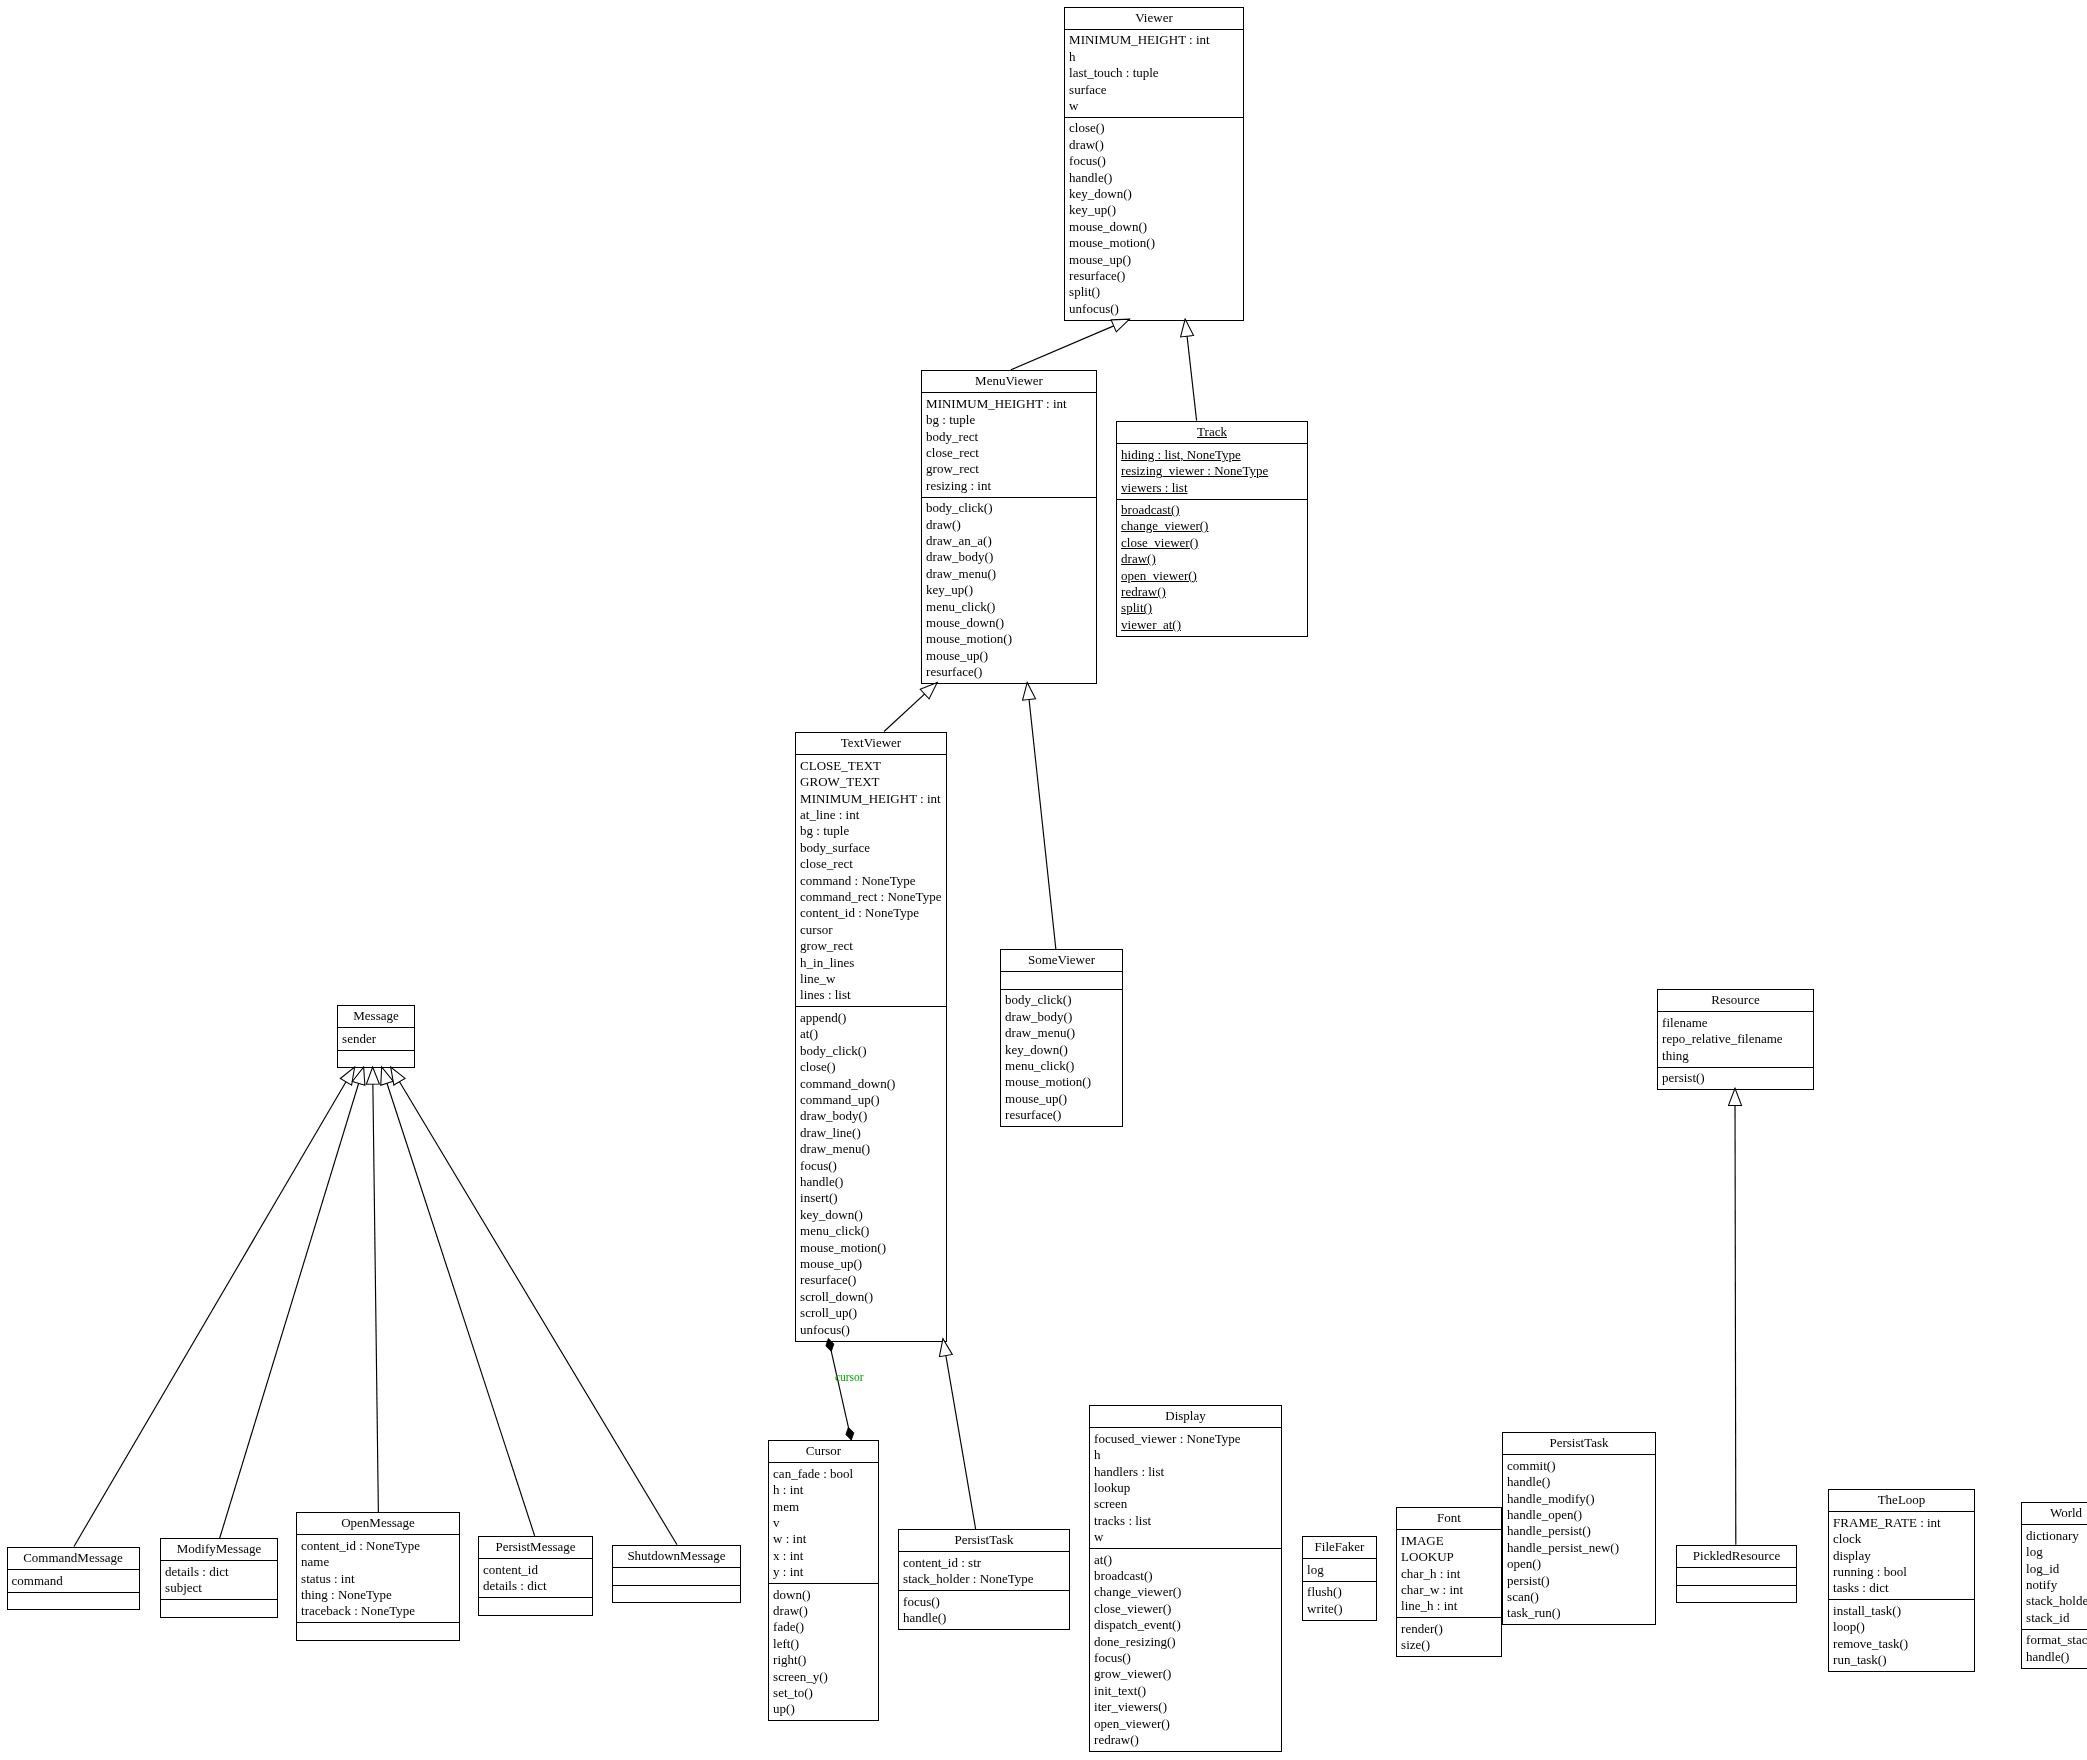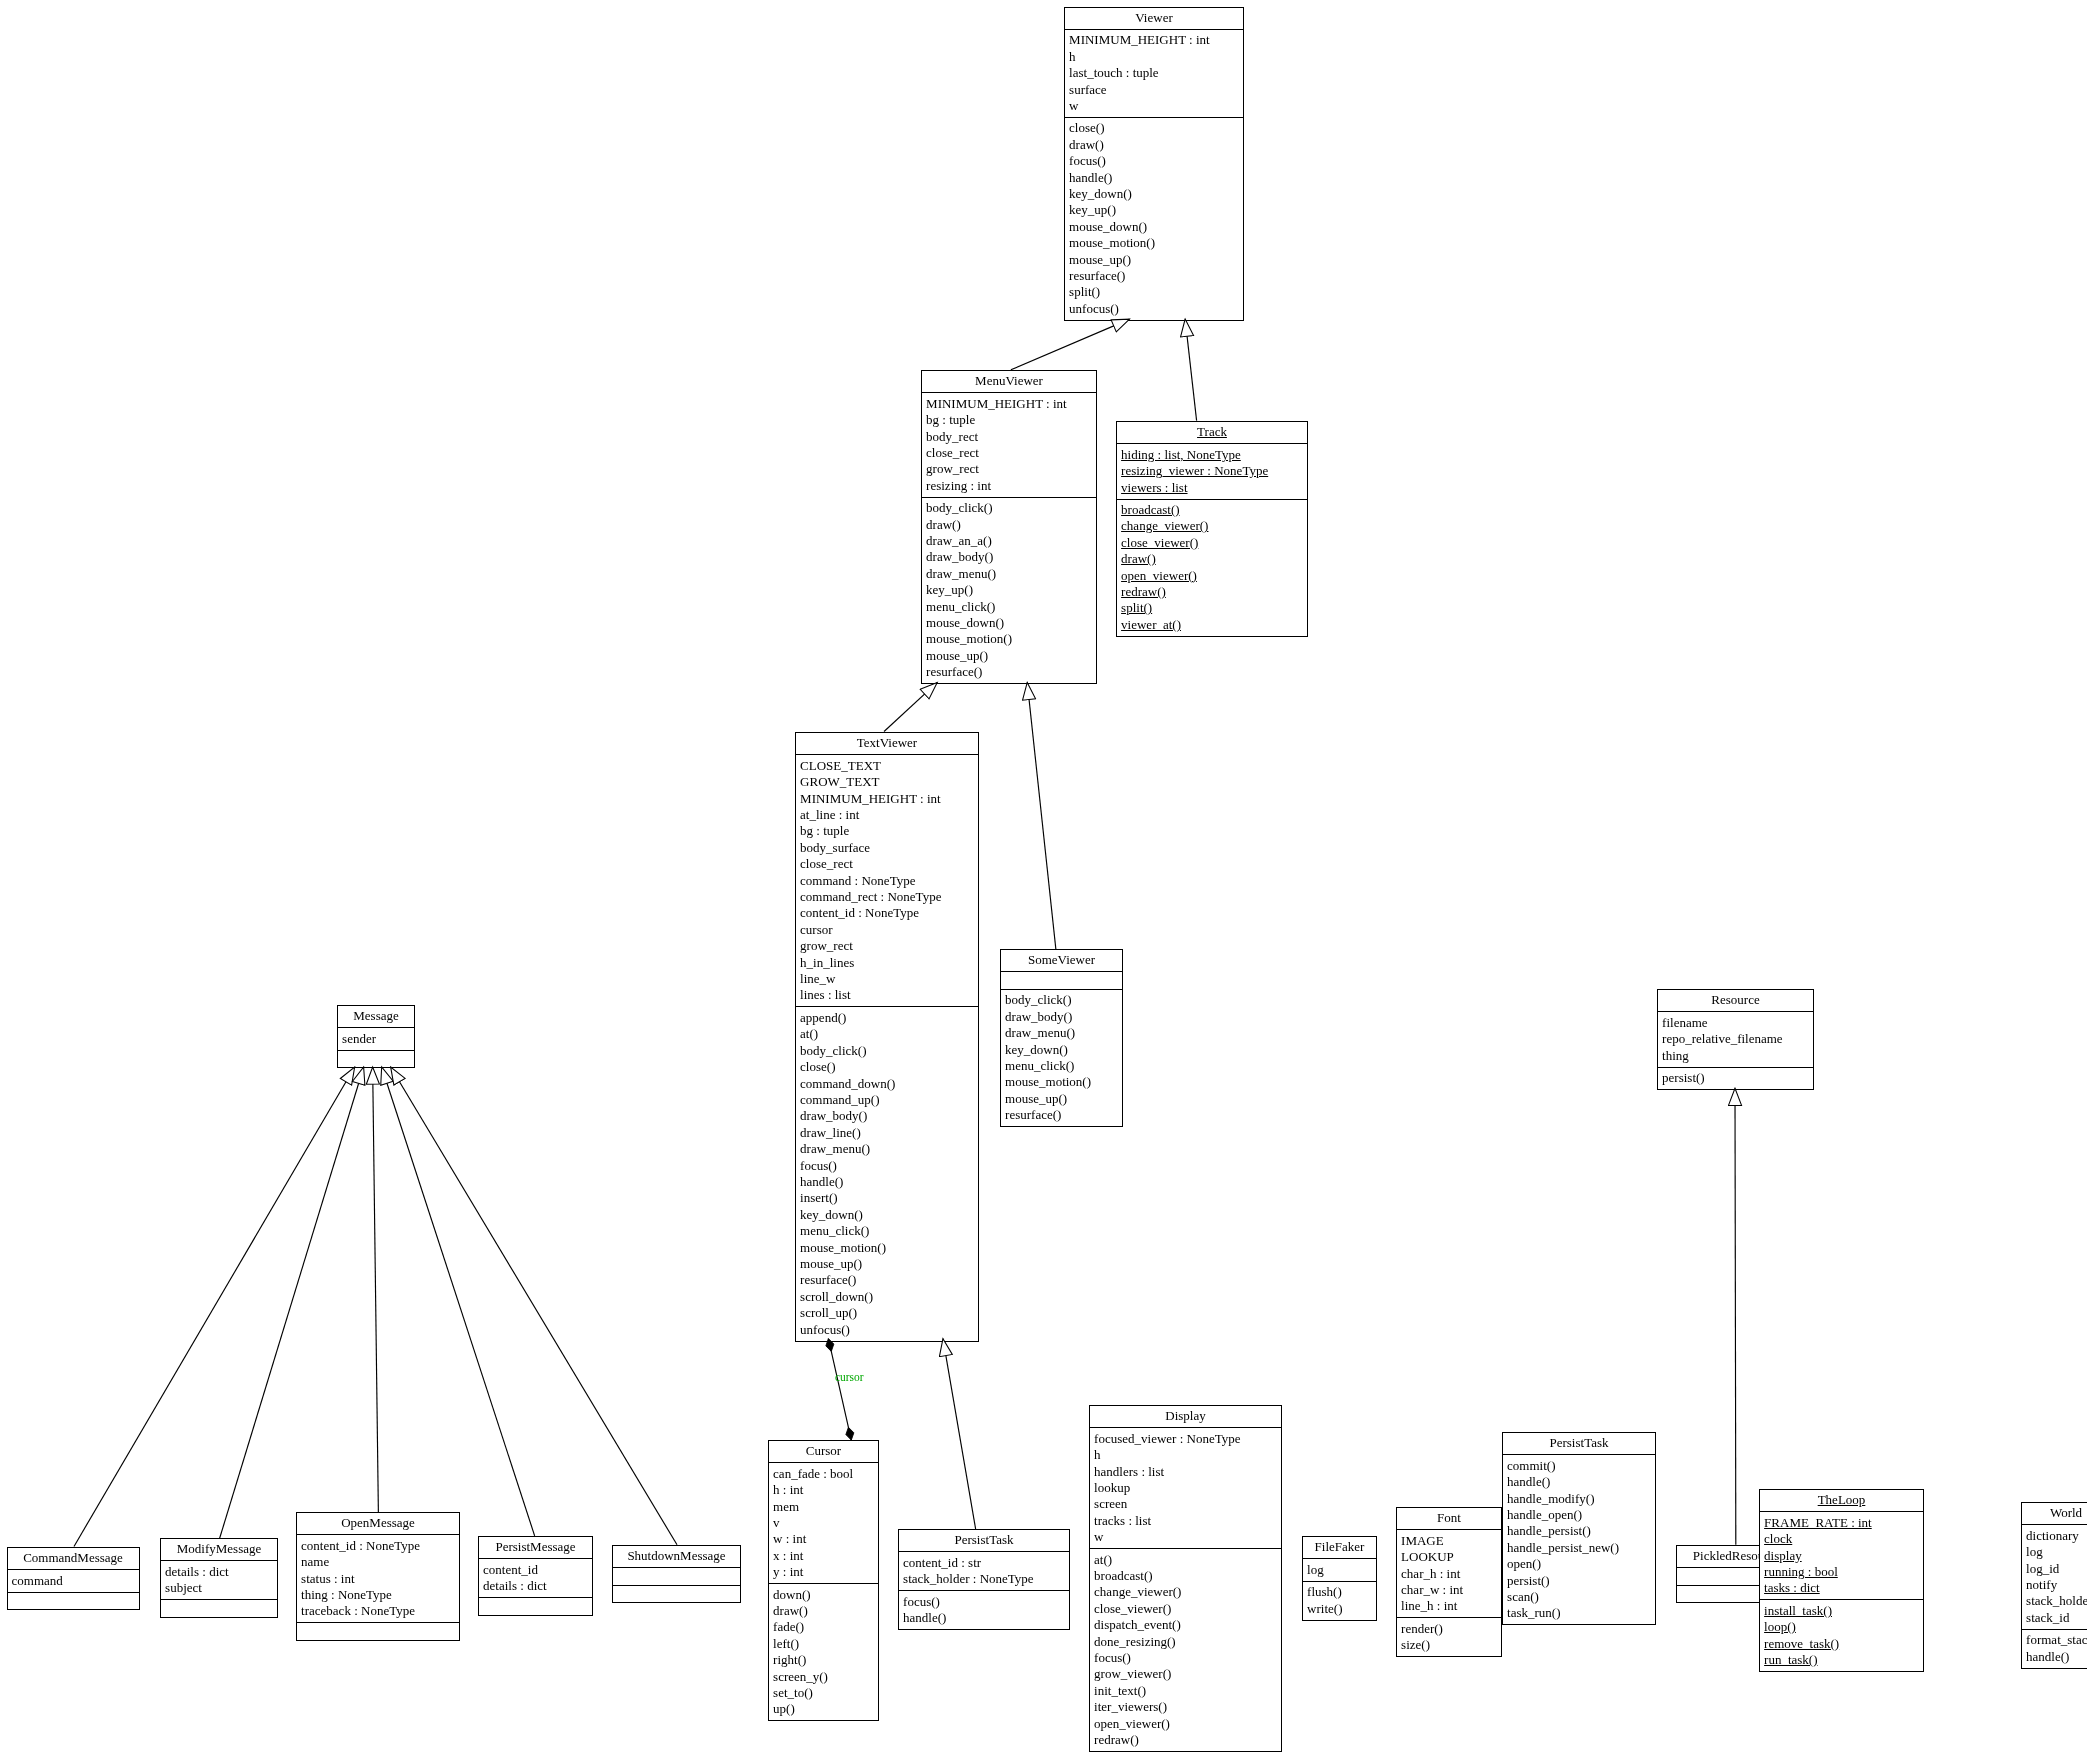--- a/index.html
+++ b/index.html
@@ -142,21 +142,21 @@
           <div class="uml-row">broadcast()</div>
           <div class="uml-row">change_viewer()</div>
           <div class="uml-row">close_viewer()</div>
           <div class="uml-row">draw()</div>
           <div class="uml-row">open_viewer()</div>
           <div class="uml-row">redraw()</div>
           <div class="uml-row">split()</div>
           <div class="uml-row">viewer_at()</div>
         </div>
       </div>
-      <div class="uml-class" style="left: 795px; top: 732px; width: 184px;">
+      <div class="uml-class" style="left: 795px; top: 732px; width: 152px;">
         <div class="uml-title">TextViewer</div>
         <div class="uml-sec">
           <div class="uml-row">CLOSE_TEXT</div>
           <div class="uml-row">GROW_TEXT</div>
           <div class="uml-row">MINIMUM_HEIGHT : int</div>
           <div class="uml-row">at_line : int</div>
           <div class="uml-row">bg : tuple</div>
           <div class="uml-row">body_surface</div>
           <div class="uml-row">close_rect</div>
           <div class="uml-row">command : NoneType</div>
@@ -358,21 +358,21 @@
           <div class="uml-row">persist()</div>
           <div class="uml-row">scan()</div>
           <div class="uml-row">task_run()</div>
         </div>
       </div>
       <div class="uml-class" style="left: 1676px; top: 1545px; width: 121px;">
         <div class="uml-title">PickledResource</div>
         <div class="uml-sec"></div>
         <div class="uml-sec"></div>
       </div>
-      <div class="uml-class" style="left: 1759px; top: 1489px; width: 165px; text-decoration: underline;">
+      <div class="uml-class" style="left: 1828px; top: 1489px; width: 147px;">
         <div class="uml-title">TheLoop</div>
         <div class="uml-sec">
           <div class="uml-row">FRAME_RATE : int</div>
           <div class="uml-row">clock</div>
           <div class="uml-row">display</div>
           <div class="uml-row">running : bool</div>
           <div class="uml-row">tasks : dict</div>
         </div>
         <div class="uml-sec">
           <div class="uml-row">install_task()</div>

